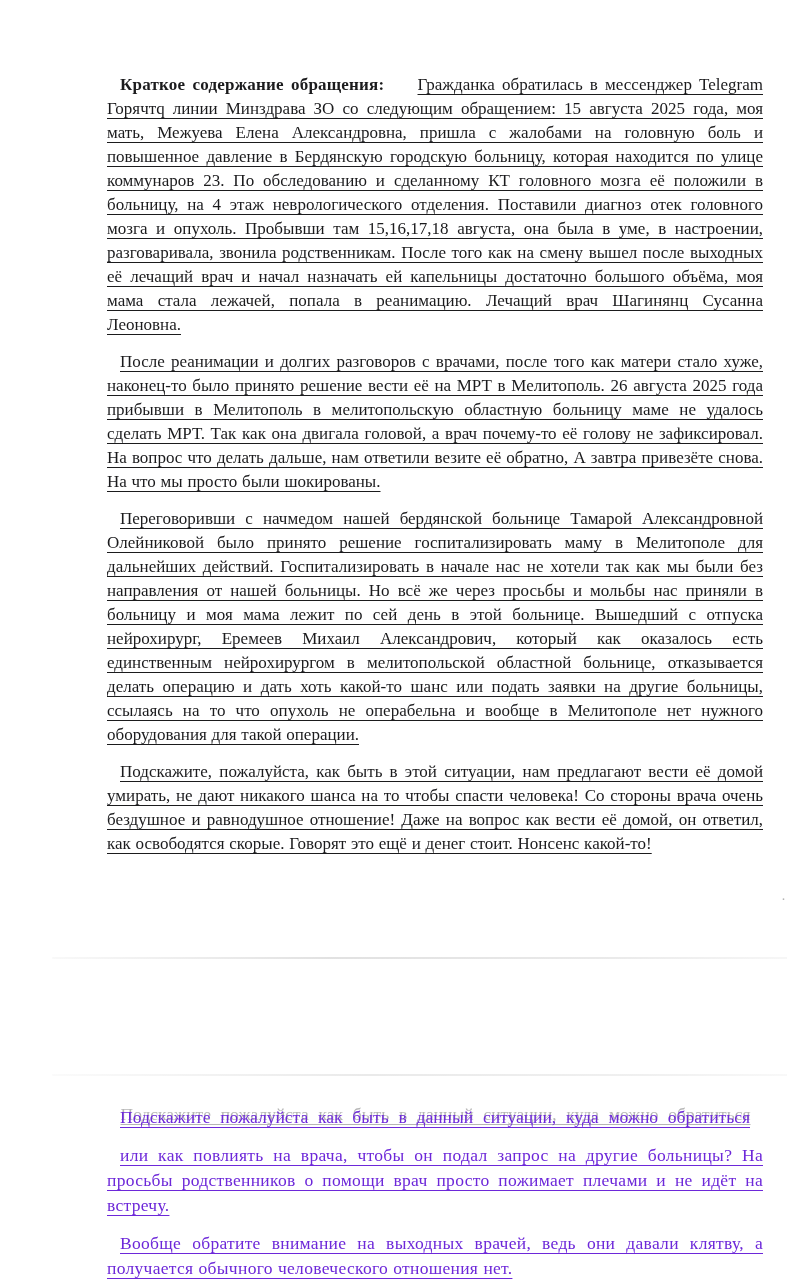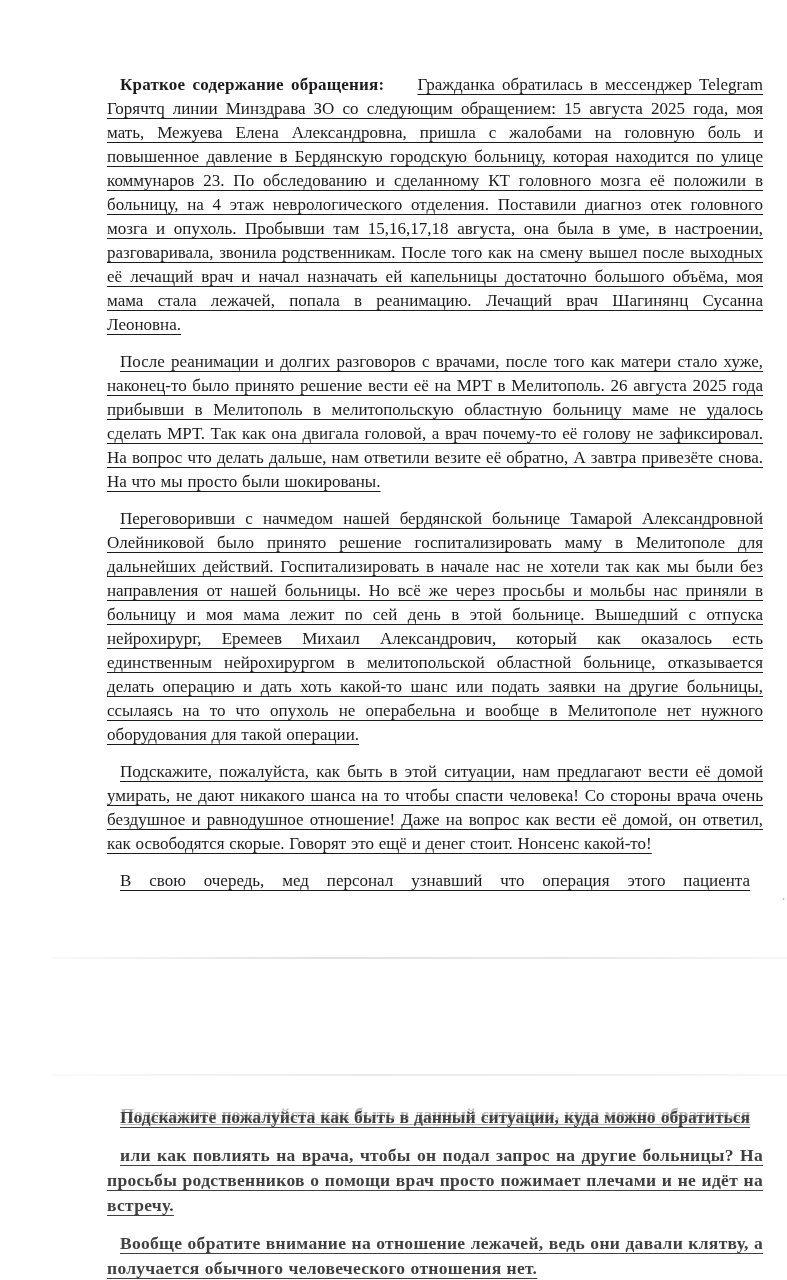--- a/index.html
+++ b/index.html
@@ -35,21 +35,21 @@
     }
 
     .u {
       text-decoration: underline;
       text-decoration-thickness: 1.2px;
       text-underline-offset: 3.5px;
     }
 
     .label { font-weight: 700; letter-spacing: 0.2px; }
 
-    .bold { font-weight: 700; color: #404040; letter-spacing: 0.3px; }
+    .bold { font-weight: 400; color: #6d28d9; letter-spacing: 0.3px; }
 
     
     .last-justify { text-align-last: justify; }
 
     
     .ghost { margin-bottom: 0; letter-spacing: 0; }
     .ghost .u { text-shadow: 0.5px -3px 0 rgba(60, 60, 60, 0.38); }
 
     
     .edge { position: absolute; left: 0; width: 787px; height: 2px; border-radius: 2px; }
@@ -82,30 +82,29 @@
 
   <div class="page page1">
     <p class="para"><span class="label">Краткое содержание обращения:</span> <span class="u">Гражданка обратилась в мессенджер Telegram Горячтq линии Минздрава ЗО со следующим обращением: 15 августа 2025 года, моя мать, Межуева Елена Александровна, пришла с жалобами на головную боль и повышенное давление в Бердянскую городскую больницу, которая находится по улице коммунаров 23. По обследованию и сделанному КТ головного мозга её положили в больницу, на 4 этаж неврологического отделения. Поставили диагноз отек головного мозга и опухоль. Пробывши там 15,16,17,18 августа, она была в уме, в настроении, разговаривала, звонила родственникам. После того как на смену вышел после выходных её лечащий врач и начал назначать ей капельницы достаточно большого объёма, моя мама стала лежачей, попала в реанимацию. Лечащий врач Шагинянц Сусанна Леоновна.</span></p>
 
     <p class="para"><span class="u">После реанимации и долгих разговоров с врачами, после того как матери стало хуже, наконец-то было принято решение вести её на МРТ в Мелитополь. 26 августа 2025 года прибывши в Мелитополь в мелитопольскую областную больницу маме не удалось сделать МРТ. Так как она двигала головой, а врач почему-то её голову не зафиксировал. На вопрос что делать дальше, нам ответили везите её обратно, А завтра привезёте снова. На что мы просто были шокированы.</span></p>
 
     <p class="para"><span class="u">Переговоривши с начмедом нашей бердянской больнице Тамарой Александровной Олейниковой было принято решение госпитализировать маму в Мелитополе для дальнейших действий. Госпитализировать в начале нас не хотели так как мы были без направления от нашей больницы. Но всё же через просьбы и мольбы нас приняли в больницу и моя мама лежит по сей день в этой больнице. Вышедший с отпуска нейрохирург, Еремеев Михаил Александрович, который как оказалось есть единственным нейрохирургом в мелитопольской областной больнице, отказывается делать операцию и дать хоть какой-то шанс или подать заявки на другие больницы, ссылаясь на то что опухоль не операбельна и вообще в Мелитополе нет нужного оборудования для такой операции.</span></p>
 
     <p class="para"><span class="u">Подскажите, пожалуйста, как быть в этой ситуации, нам предлагают вести её домой умирать, не дают никакого шанса на то чтобы спасти человека! Со стороны врача очень бездушное и равнодушное отношение! Даже на вопрос как вести её домой, он ответил, как освободятся скорые. Говорят это ещё и денег стоит. Нонсенс какой-то!</span></p>
 
-    <p class="para last-justify"><span class="u">В свою очередь, мед персонал узнавший что операция этого пациента</span></p>
   </div>
 
   <div class="smudge">··</div>
   <div class="edge edge1"></div>
   <div class="edge edge2"></div>
 
   <div class="page page2">
 
     <p class="para bold last-justify ghost"><span class="u">Подскажите пожалуйста как быть в данный ситуации, куда можно обратиться</span></p>
 
     <p class="para bold"><span class="u">или как повлиять на врача, чтобы он подал запрос на другие больницы? На просьбы родственников о помощи врач просто пожимает плечами и не идёт на встречу.</span></p>
 
-    <p class="para bold"><span class="u">Вообще обратите внимание на отношение лежачей, ведь они давали клятву, а получается обычного человеческого отношения нет.</span></p>
+    <p class="para bold"><span class="u">Вообще обратите внимание на выходных врачей, ведь они давали клятву, а получается обычного человеческого отношения нет.</span></p>
 
   </div>
 
 </div>
 
 </body></html>

